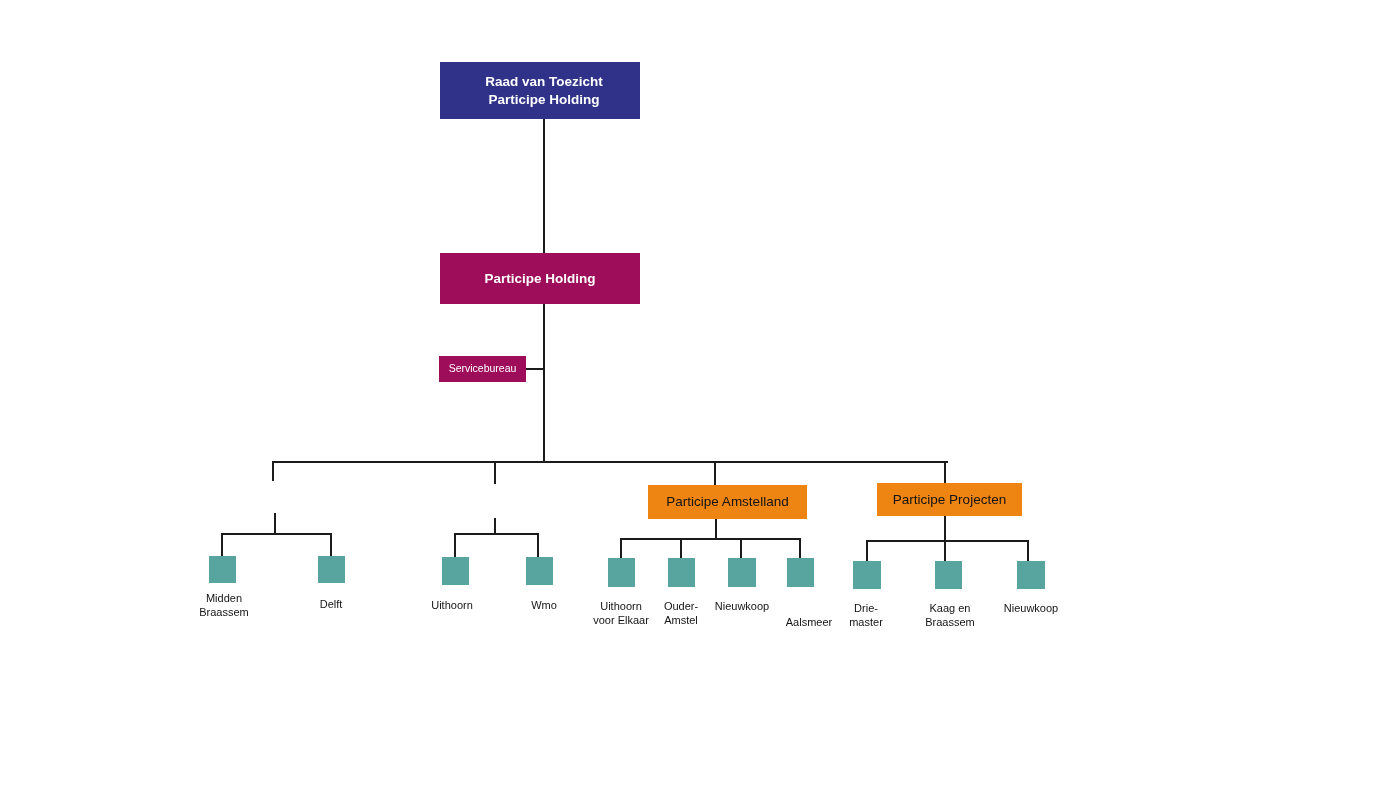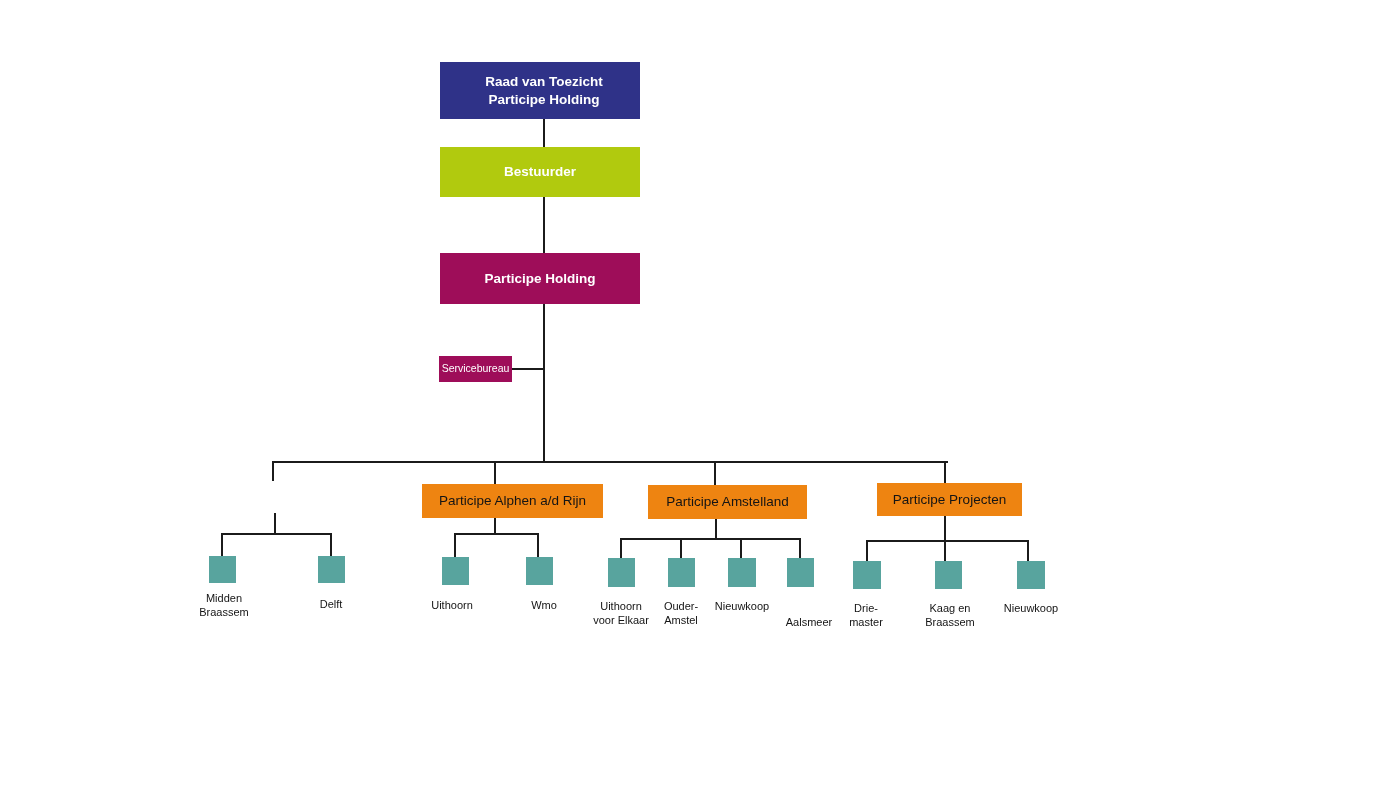--- a/index.html
+++ b/index.html
@@ -65,28 +65,26 @@
   <div class="line" style="left:799px;top:538px;width:2px;height:20px"></div>
 
   <div class="line" style="left:944px;top:516px;width:2px;height:45px"></div>
   <div class="line" style="left:866px;top:540px;width:163px;height:2px"></div>
   <div class="line" style="left:866px;top:540px;width:2px;height:21px"></div>
   <div class="line" style="left:1027px;top:540px;width:2px;height:21px"></div>
 
   <div class="box raad" style="left:440px;top:62px;width:200px;height:57px">Raad van Toezicht
 Participe Holding</div>
 
-  <div class="box bestuur" style="left:440px;top:147px;width:200px;height:50px">Bestuurder</div>
 
   <div class="box holding" style="left:440px;top:253px;width:200px;height:51px">Participe Holding</div>
 
-  <div class="box service" style="left:439px;top:356px;width:73px;height:26px">Servicebureau</div>
+  <div class="box service" style="left:439px;top:356px;width:87px;height:26px">Servicebureau</div>
 
 
-  <div class="box orange" style="left:422px;top:484px;width:181px;height:34px">Participe Alphen a/d Rijn</div>
 
   <div class="box orange" style="left:648px;top:485px;width:159px;height:34px">Participe Amstelland</div>
 
   <div class="box orange" style="left:877px;top:483px;width:145px;height:33px">Participe Projecten</div>
 
   <div class="unit" style="left:209px;top:556px;width:27px;height:27px"></div>
   <div class="unit-label" style="left:224px;top:592px">Midden
 Braassem</div>
 
   <div class="unit" style="left:318px;top:556px;width:27px;height:27px"></div>

